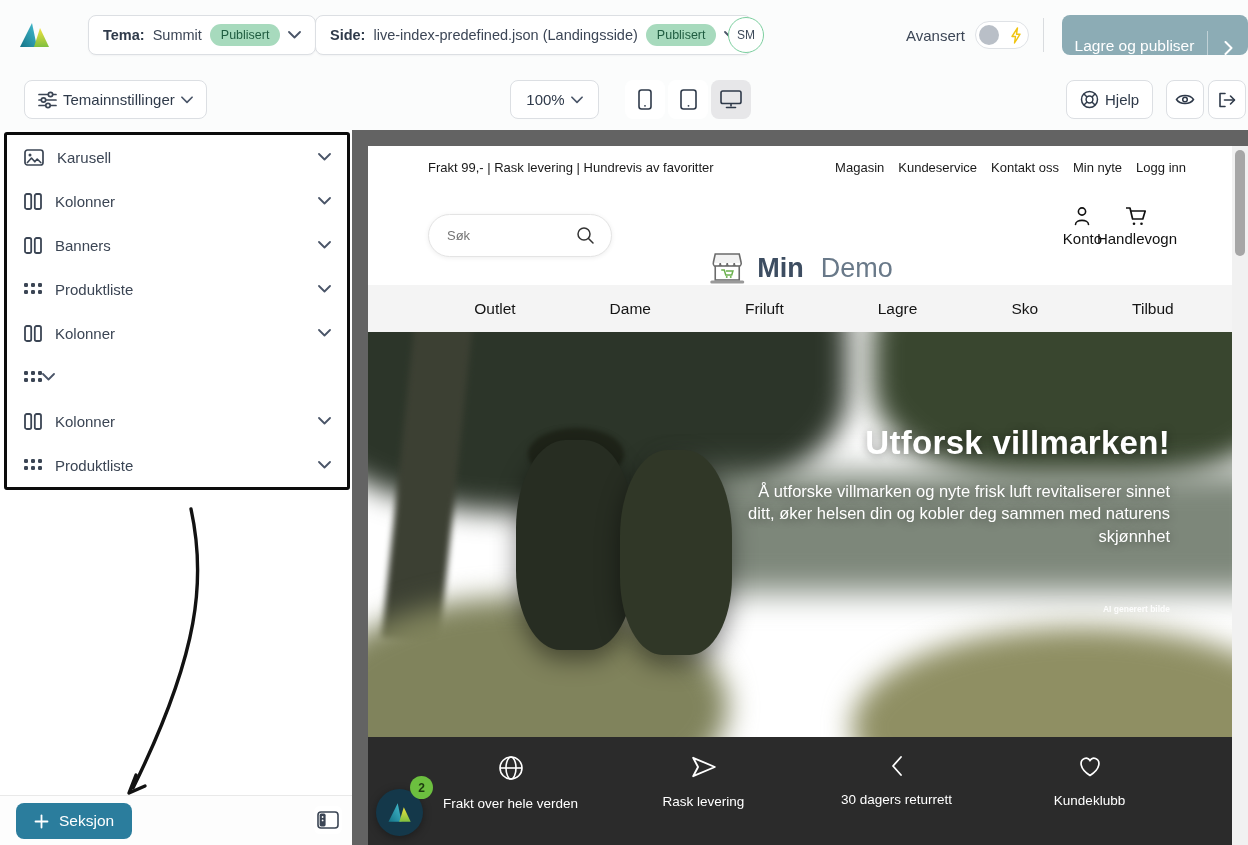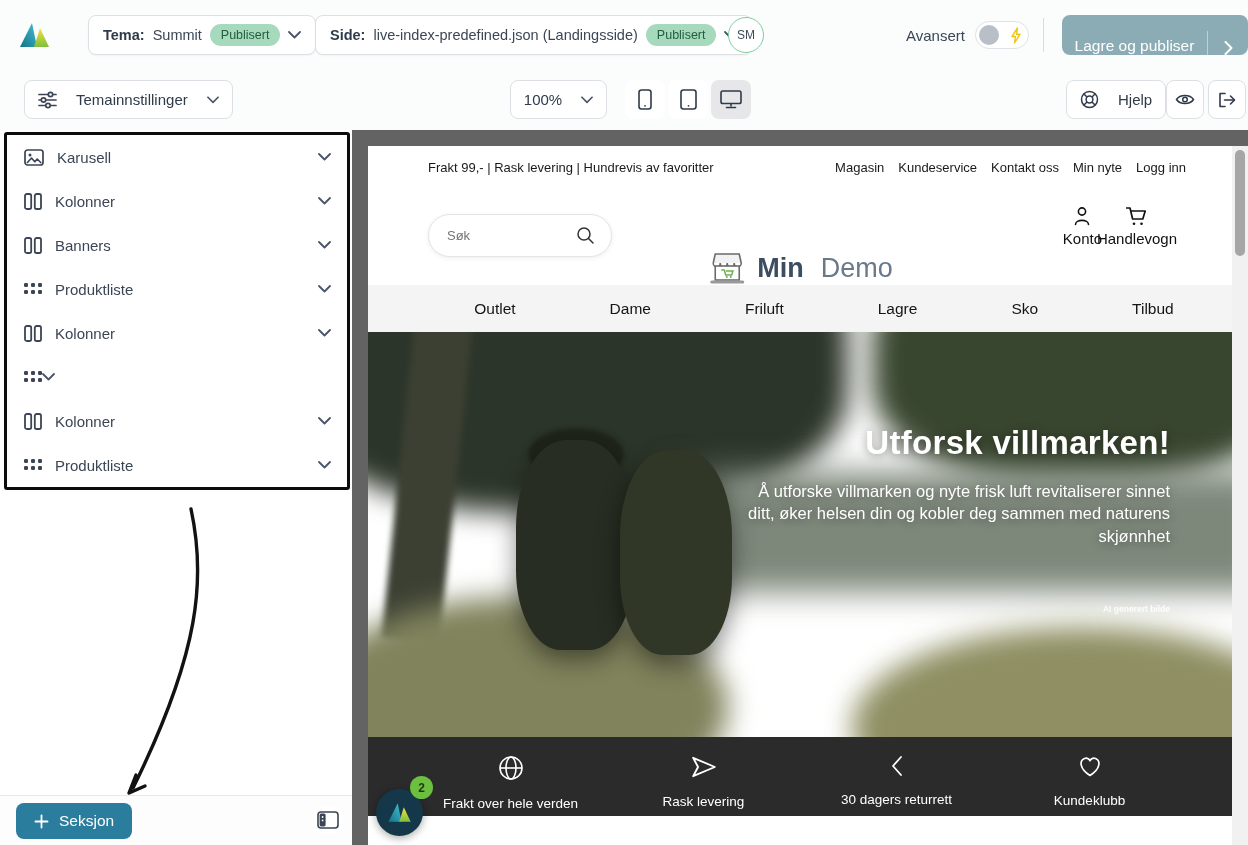--- a/index.html
+++ b/index.html
@@ -27,23 +27,23 @@
   .vdivider { position:absolute; left:1043px; top:18px; width:1px; height:34px; background:#d9dcdf; }
   .save-btn { position:absolute; left:1062px; top:15px; width:186px; height:40px; background:#8cacb5; border:none; border-radius:8px;
               color:#fff; font-size:15.5px; display:flex; align-items:flex-end; cursor:pointer; font-family:inherit; }
   .save-btn .save-label { flex:1; text-align:center; }
   .save-btn .save-sep { width:1px; height:24px; background:rgba(255,255,255,.45); }
   .save-btn .save-chev { width:40px; display:flex; align-items:center; justify-content:center; }
 
   
   .row2 { position:absolute; left:0; top:68px; width:1248px; height:62px; background:#fbfcfc; }
   .tool-btn { position:absolute; top:12px; height:39px; background:#fff; border:1px solid #dcdfe3; border-radius:8px;
-              display:flex; align-items:center; gap:19px; padding:0 13px; font-size:15px; color:#2f3a4a; cursor:pointer; }
+              display:flex; align-items:center; gap:6px; padding:0 13px; font-size:15px; color:#2f3a4a; cursor:pointer; }
   .theme-btn { left:24px; }
-  .zoom-btn { left:510px; width:97px; justify-content:center;text-align:center; }
+  .zoom-btn { left:510px; width:89px; justify-content:center;text-align:center; }
   .dev-btn { position:absolute; top:12px; width:40px; height:39px; border:none; background:#fbfcfc; border-radius:8px;
              display:flex; align-items:center; justify-content:center; cursor:pointer; }
   .dev-btn.sel { background:#e7e7e9; }
   .dev-mobile { left:625px; background:#fff; }
   .dev-tablet { left:668px; background:#fff; }
   .dev-desktop { left:711px; }
   .help-btn { left:1066px; }
   .icon-btn { position:absolute; top:12px; width:38px; height:39px; background:#fff; border:1px solid #dcdfe3; border-radius:8px;
               display:flex; align-items:center; justify-content:center; cursor:pointer; }
   .eye-btn { left:1166px; }
@@ -104,21 +104,21 @@
   .hero-grass2 { right:-80px; bottom:-90px; width:460px; height:200px; background:#8f8f63; }
   .bp { position:absolute; border-radius:42% 42% 38% 38%; box-shadow:0 10px 24px rgba(0,0,0,.45); }
   .bp1 { left:148px; top:108px; width:118px; height:210px; background:#272d22; }
   .bp2 { left:252px; top:118px; width:112px; height:205px; background:#303727; }
   .bp-lid { position:absolute; left:160px; top:96px; width:96px; height:52px; background:#1f2419; border-radius:50%; filter:blur(2px); }
   .hero-text { position:absolute; right:62px; top:92px; width:430px; text-align:right; color:#fff; text-shadow:0 1px 10px rgba(0,0,0,.4); }
   .hero-title { font-size:33px; font-weight:600; letter-spacing:.3px; }
   .hero-sub { margin-top:18px; font-size:16.5px; line-height:1.35; font-weight:500; }
   .hero-credit { position:absolute; right:62px; top:272px; font-size:8.5px; font-weight:bold; color:#fff; opacity:.9; }
 
-  .pv-features { height:79px; background:#2b2b2b; display:grid; grid-template-columns:repeat(4,1fr); padding:0 46px; }
+  .pv-features { height:108px; background:#2b2b2b; display:grid; grid-template-columns:repeat(4,1fr); padding:0 46px; }
   .feat { display:flex; flex-direction:column; align-items:center; padding-top:18px; gap:15px; cursor:pointer; }
   .feat .feat-lbl { color:#fff; font-size:13.5px; }
 
   .chat-widget { position:absolute; left:376px; top:789px; width:47px; height:47px; border-radius:50%; background:#14384a;
                  display:flex; align-items:center; justify-content:center; cursor:pointer; z-index:6; box-shadow:0 2px 8px rgba(0,0,0,.35); }
   .chat-badge { position:absolute; left:410px; top:776px; width:23px; height:23px; border-radius:50%; background:#6cbf3f;
                 color:#1d3b10; font-size:12px; font-weight:bold; display:flex; align-items:center; justify-content:center; z-index:7; }
 </style>
 </head>
 <body>

